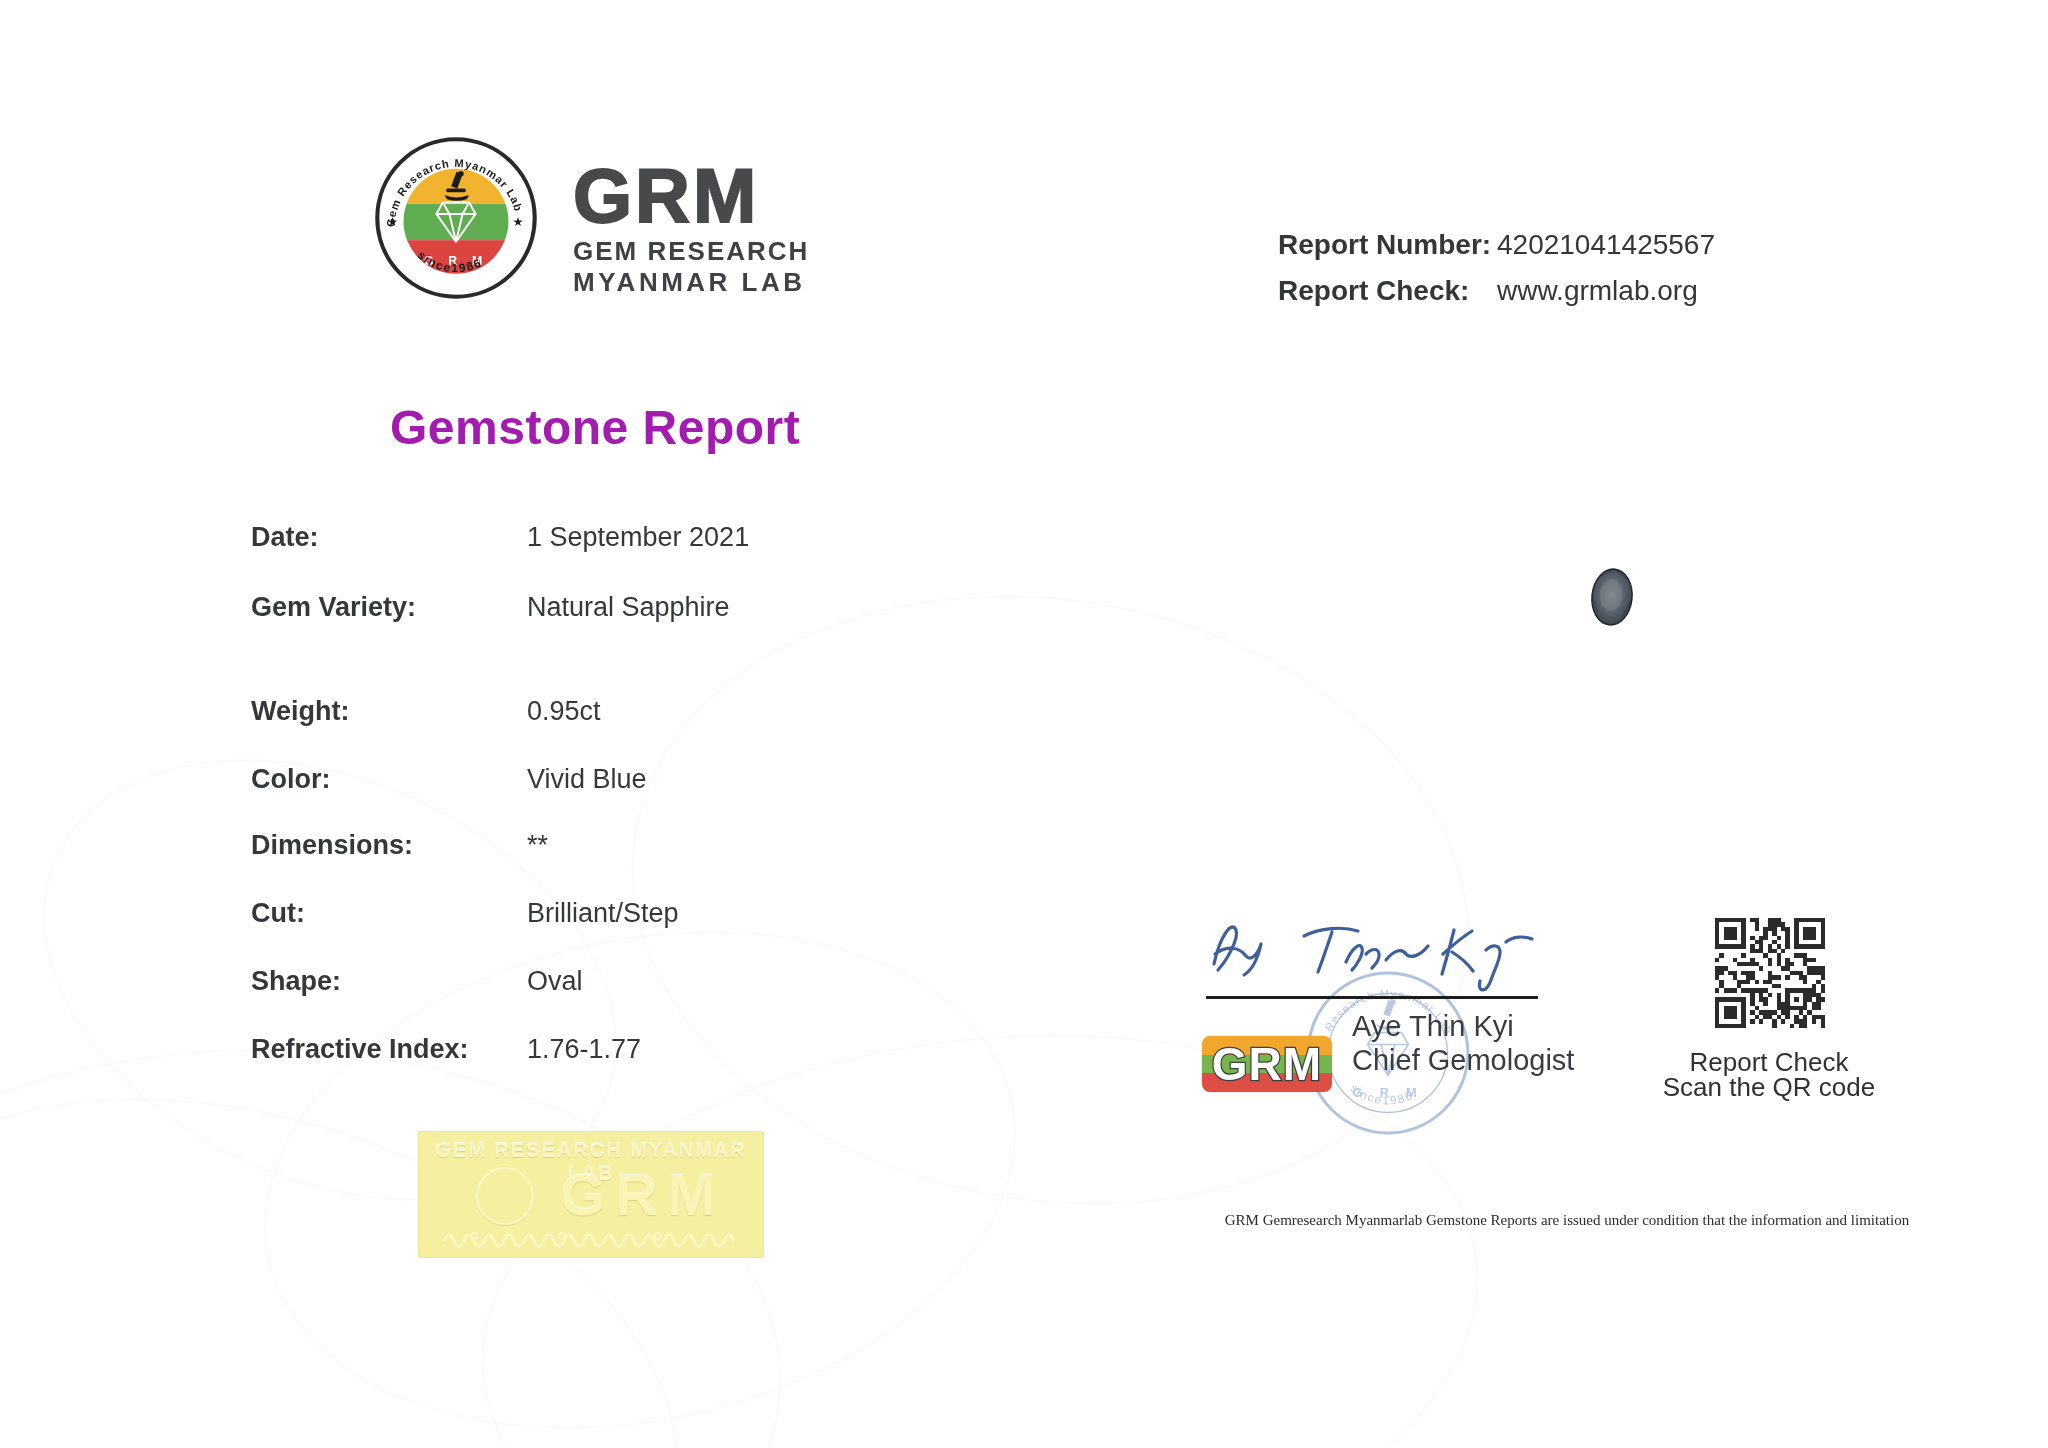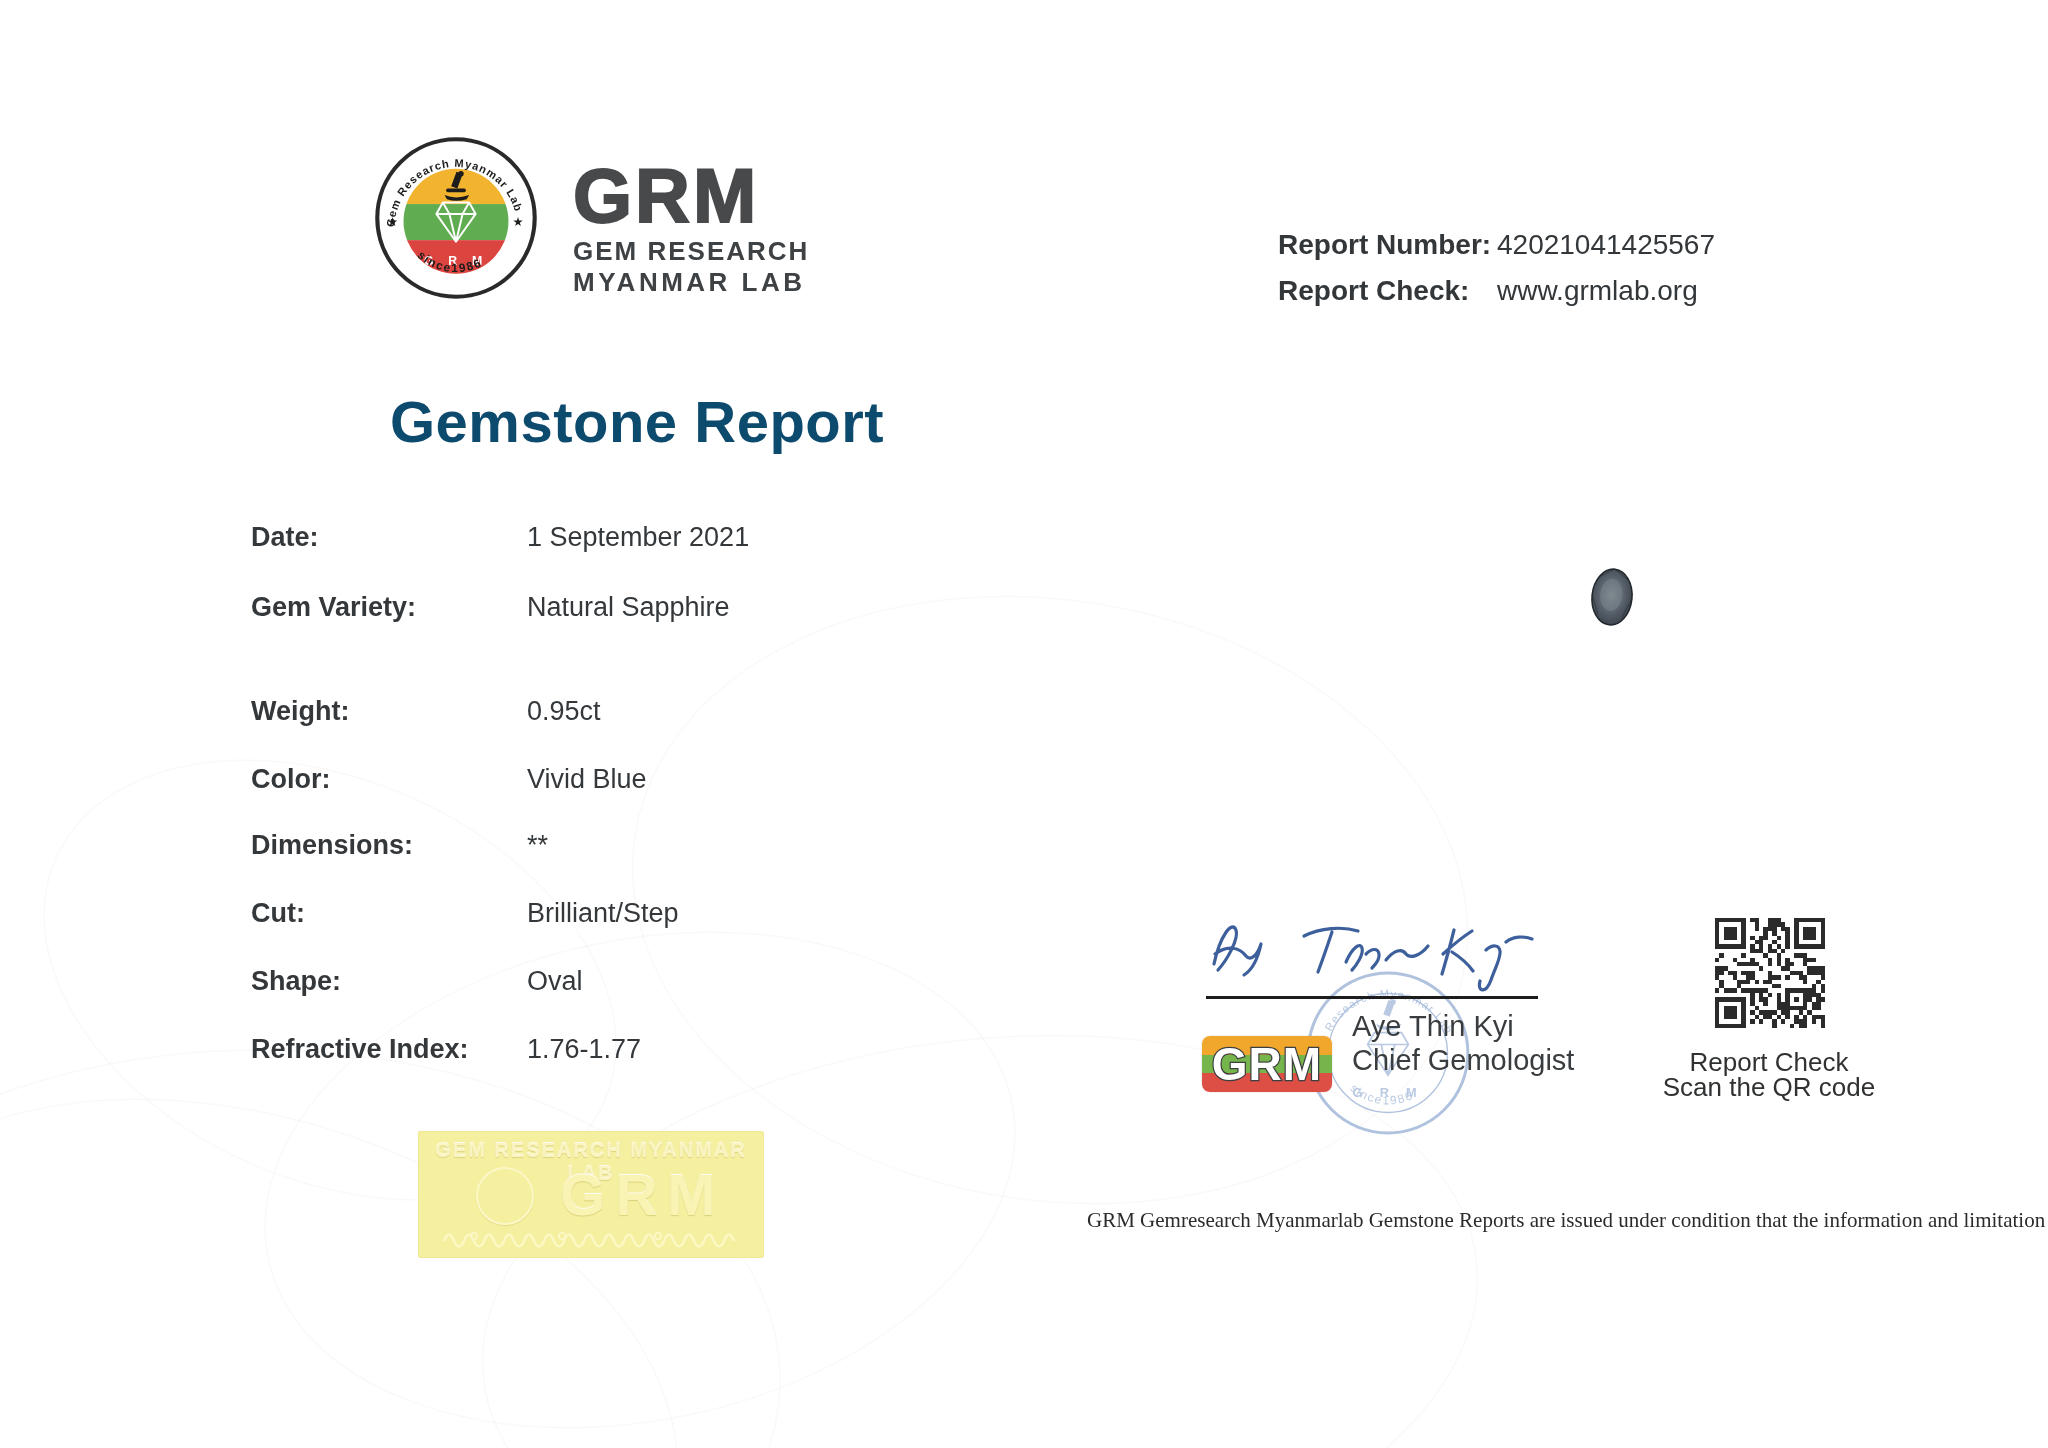--- a/index.html
+++ b/index.html
@@ -21,22 +21,22 @@
   }
   .wordmark-sub1 { font-size:26px; font-weight:bold; letter-spacing:2px; color:#3f4244; margin-top:2px; }
   .wordmark-sub2 { font-size:26px; font-weight:bold; letter-spacing:3.5px; color:#3f4244; margin-top:0; }
 
   .report-meta { position:absolute; left:1278px; top:222px; }
   .meta-row { display:flex; height:46px; align-items:center; }
   .meta-label { font-weight:bold; font-size:28px; color:#33373a; width:219px; }
   .meta-value { font-size:28px; color:#33373a; }
 
   .doc-title {
-    position:absolute; left:390px; top:388px;
-    font-size:58px; font-weight:bold; color:#0c4a6e; letter-spacing:0.5px;
+    position:absolute; left:390px; top:400px;
+    font-size:48px; font-weight:bold; color:#a21caf; letter-spacing:0.5px;
   }
 
   
   .fields { position:absolute; left:0; top:0; }
   .field-row { position:absolute; left:251px; width:700px; height:36px; }
   .field-label { position:absolute; left:0; top:0; font-weight:bold; font-size:27px; color:#34383b; }
   .field-value { position:absolute; left:276px; top:0; font-size:27px; color:#34383b; }
 
   
   .gem-photo { position:absolute; left:1590px; top:566px; width:44px; height:62px; transform:rotate(6deg); }
@@ -80,22 +80,22 @@
   .sig-title { position:absolute; left:1352px; top:1044px; font-size:29px; color:#3a3d3f; }
 
   
   .qr-box { position:absolute; left:1715px; top:918px; width:110px; height:110px; }
   .qr-caption { position:absolute; left:1619px; top:1050px; width:300px; text-align:center; line-height:25px; }
   .qr-caption div { font-size:26px; color:#2f3133; }
 
   
   .footer {
     position:absolute; left:1087px; top:1206px; width:960px;
-    font-family:"Liberation Serif", serif; font-size:21px; line-height:29px;
-    text-align:left; color:#2b2b2b;
+    font-family:"Liberation Serif", serif; font-size:15px; line-height:29px;
+    text-align:center; color:#2b2b2b;
   }
 </style>
 </head>
 <body>
 
 <div class="page">
 
   <svg class="bg-pattern" viewBox="0 0 2048 1448">
     <g fill="none" stroke="rgba(200,155,155,0.07)" stroke-width="1.5">
       <ellipse cx="260" cy="1380" rx="520" ry="330"></ellipse>

